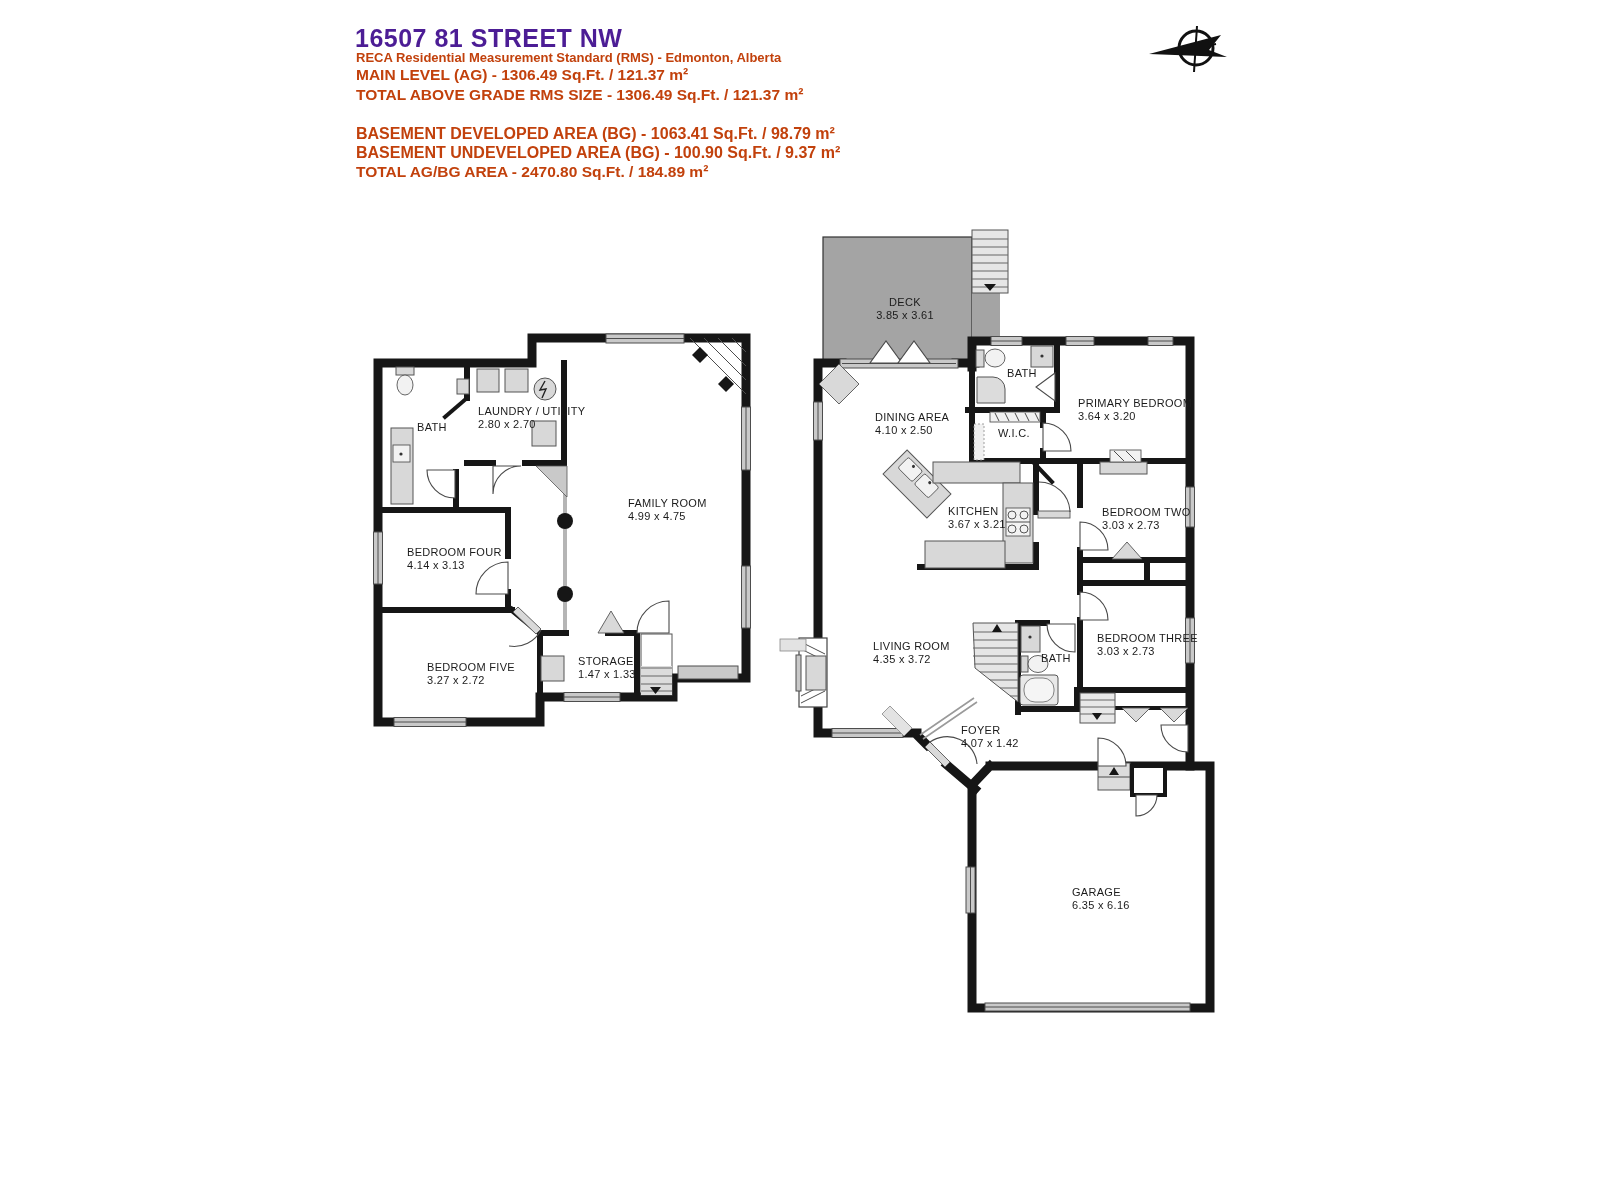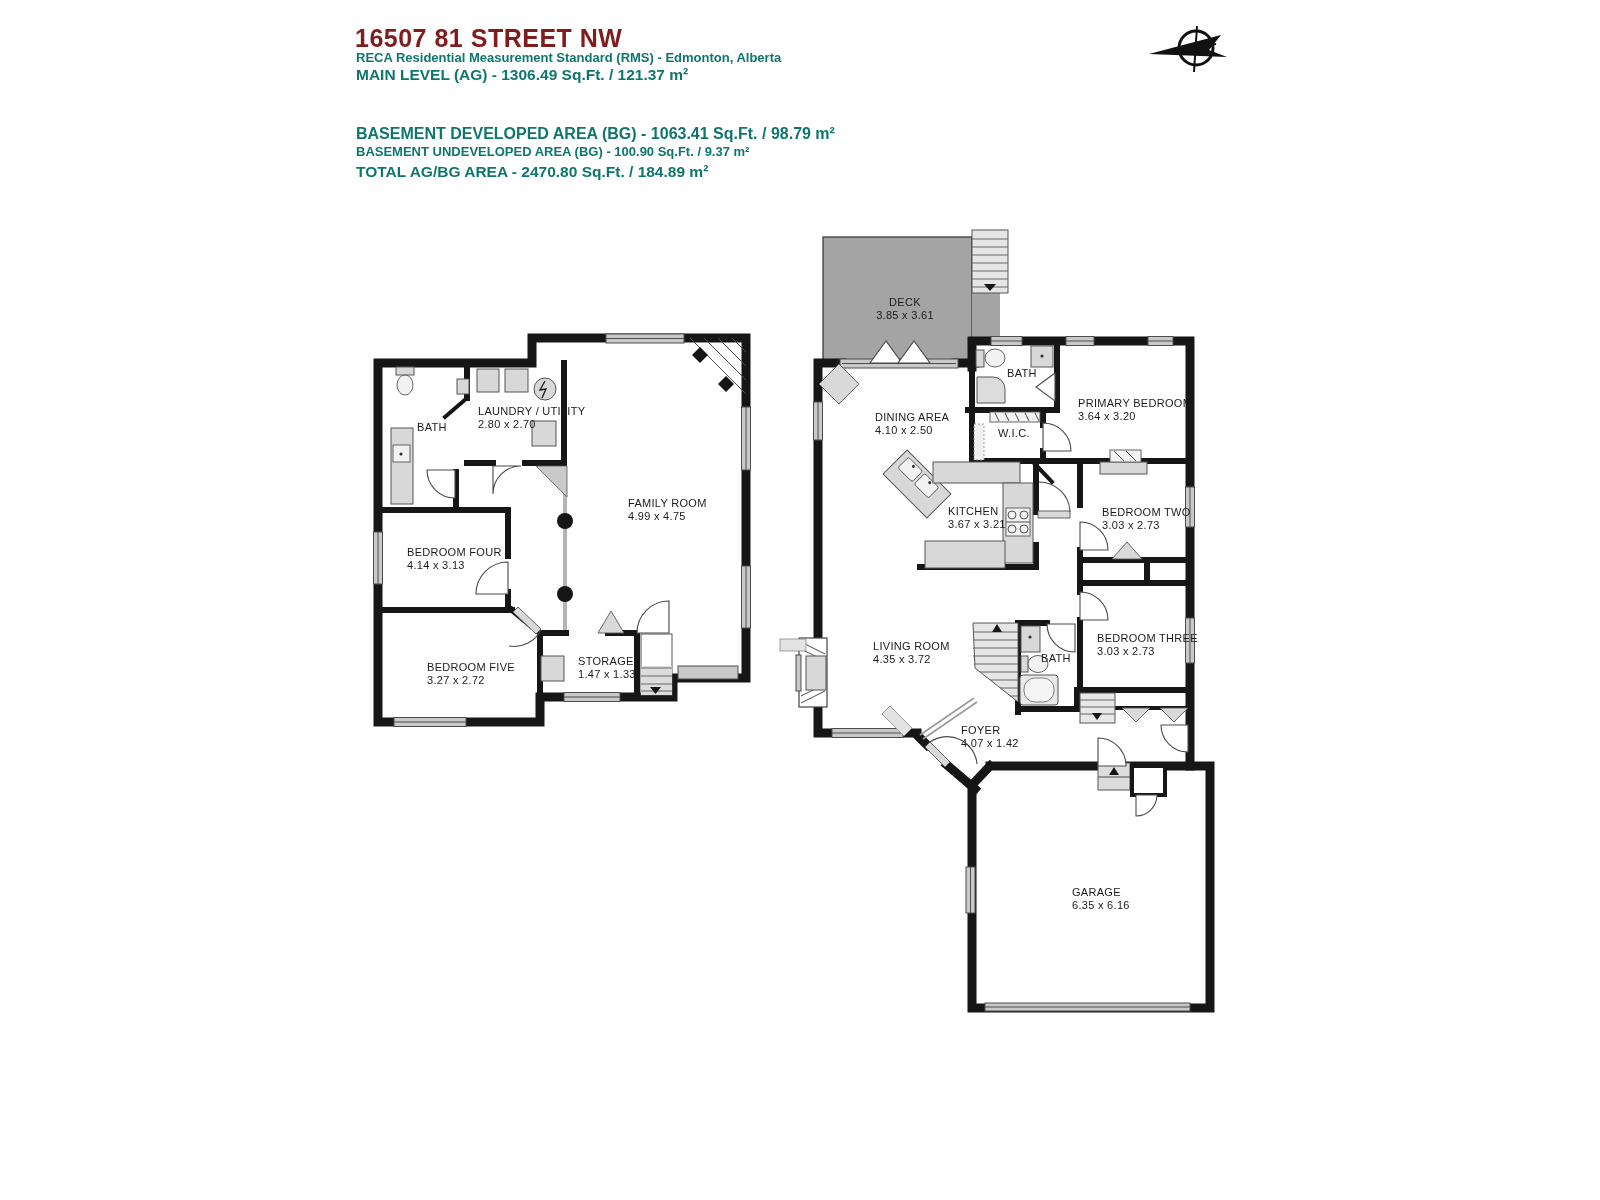--- a/index.html
+++ b/index.html
@@ -1,24 +1,24 @@
 <!DOCTYPE html>
 <html><head>
 <meta charset="utf-8">
 <style>
   html,body{margin:0;padding:0;background:#fff;}
   #page{position:relative;width:1600px;height:1200px;background:#fff;overflow:hidden;
         font-family:"Liberation Sans",sans-serif;}
-  .hline{position:absolute;font-weight:bold;color:#0f766e;white-space:nowrap;}
+  .hline{position:absolute;font-weight:bold;color:#c2410c;white-space:nowrap;}
   #title{left:355px;top:24px;font-size:25px;letter-spacing:.5px;}
   #subtitle{left:356px;top:50px;font-size:13px;}
   #ag1{left:356px;top:66px;font-size:15.5px;text-align:right;}
   #ag2{left:356px;top:86px;font-size:15.5px;}
   #bg1{left:356px;top:125px;font-size:16px;}
-  #bg2{left:356px;top:144px;font-size:13px;}
+  #bg2{left:356px;top:144px;font-size:16px;}
   #bg3{left:356px;top:163px;font-size:15.5px;}
   svg{position:absolute;left:0;top:0;}
   .wx{stroke:#161616;stroke-width:9;fill:none;stroke-linecap:square;}
   .wi{stroke:#161616;stroke-width:6;fill:none;stroke-linecap:square;}
   .wt{stroke:#161616;stroke-width:4;fill:none;stroke-linecap:square;}
   .win{fill:#c9c9c9;stroke:#4d4d4d;stroke-width:1;}
   .wline{stroke:#4d4d4d;stroke-width:1;fill:none;}
   .fx{fill:#d8d8d8;stroke:#555;stroke-width:1;}
   .fxl{fill:#f2f2f2;stroke:#555;stroke-width:.9;}
   .door{fill:#fff;stroke:#4a4a4a;stroke-width:1.1;}
@@ -28,23 +28,24 @@
   .stair{fill:#e6e6e6;stroke:#555;stroke-width:1;}
   .blk{fill:#161616;stroke:none;}
   .lbl{font:11px "Liberation Sans",sans-serif;fill:#1b1b1b;letter-spacing:.3px;}
   .rail{stroke:#9a9a9a;stroke-width:1.6;fill:none;}
 </style>
 </head>
 <body>
 
 <div id="page">
 
-  <div id="title" class="hline" style="color:#7f1d1d">16507 81 STREET NW</div>
+  <div id="title" class="hline" style="color:#4c1d95">16507 81 STREET NW</div>
   <div id="subtitle" class="hline">RECA Residential Measurement Standard (RMS) - Edmonton, Alberta</div>
   <div id="ag1" class="hline">MAIN LEVEL (AG) - 1306.49 Sq.Ft. / 121.37 m²</div>
+  <div id="ag2" class="hline">TOTAL ABOVE GRADE RMS SIZE - 1306.49 Sq.Ft. / 121.37 m²</div>
   <div id="bg1" class="hline">BASEMENT DEVELOPED AREA (BG) - 1063.41 Sq.Ft. / 98.79 m²</div>
   <div id="bg2" class="hline">BASEMENT UNDEVELOPED AREA (BG) - 100.90 Sq.Ft. / 9.37 m²</div>
   <div id="bg3" class="hline">TOTAL AG/BG AREA - 2470.80 Sq.Ft. / 184.89 m²</div>
 
   <svg width="1600" height="1200" viewBox="0 0 1600 1200">
 
     <g>
       <path d="M1197 26 L1194 72" stroke="#111" stroke-width="2" fill="none"></path>
       <path d="M1177 51 L1216 44" stroke="#111" stroke-width="2" fill="none"></path>
       <circle cx="1196" cy="48" r="17" fill="none" stroke="#111" stroke-width="3"></circle>

